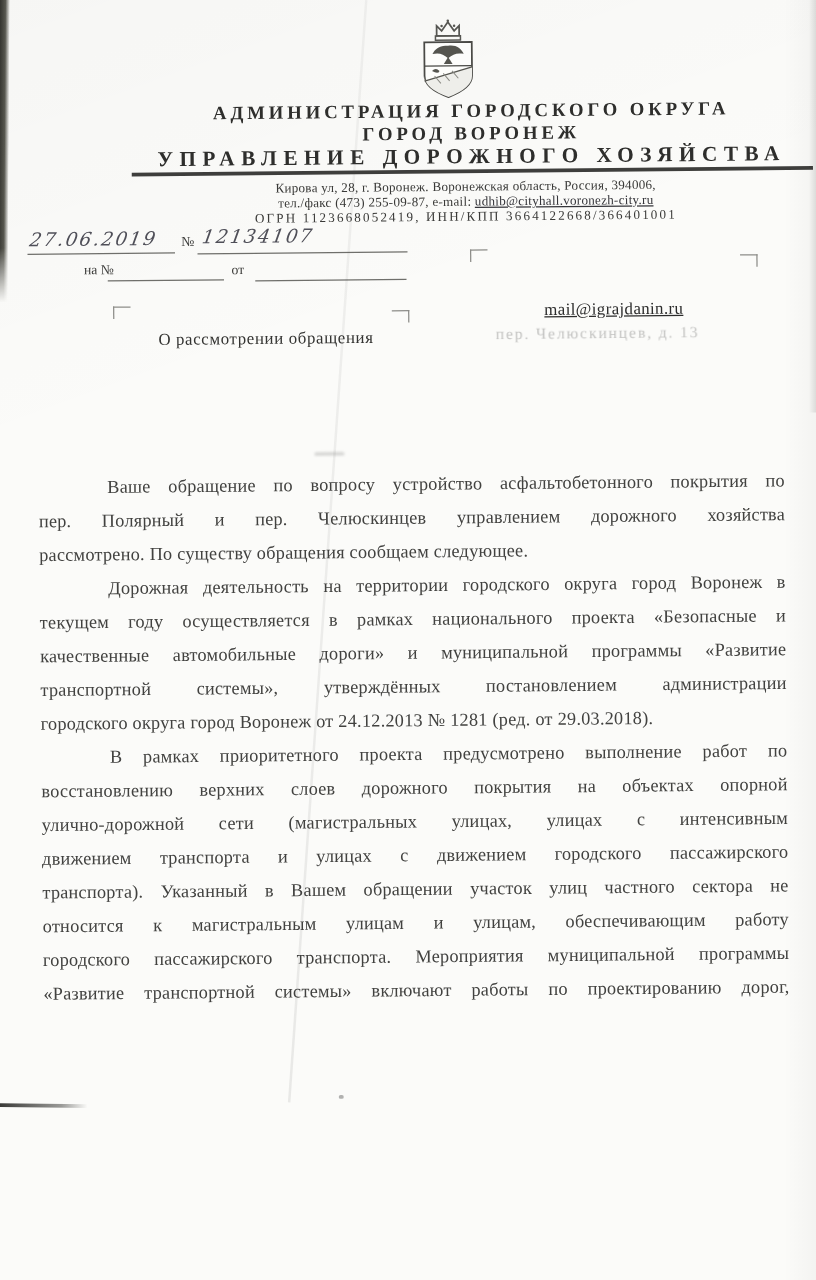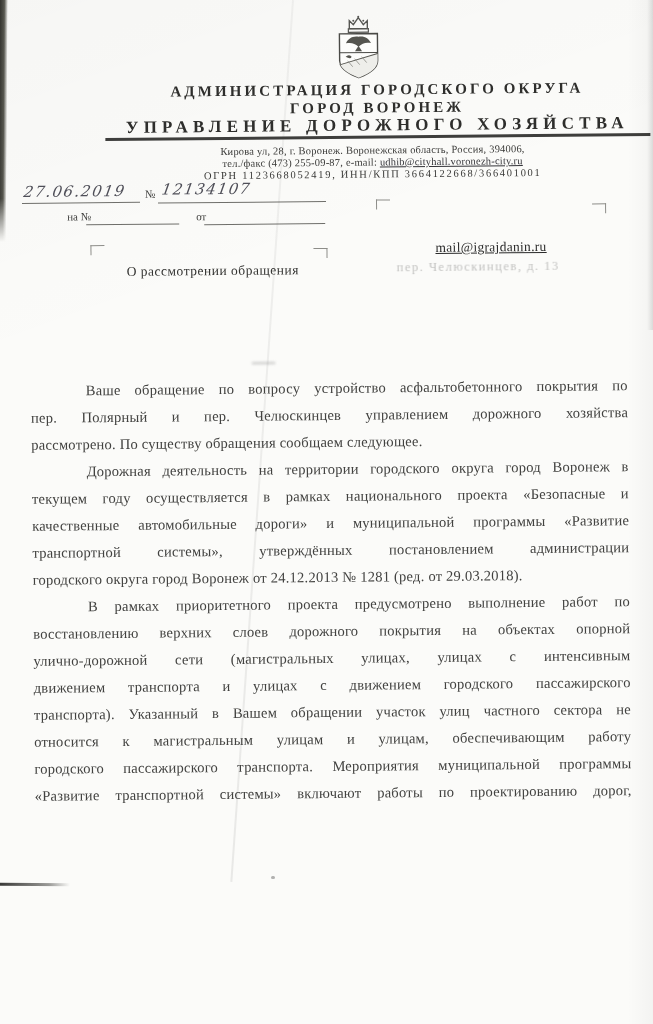--- a/index.html
+++ b/index.html
@@ -108,21 +108,21 @@
     <div class="addr addr2 pos"><span>тел./факс (473) 255-09-87,  e-mail: </span><span class="mail">udhib@cityhall.voronezh-city.ru</span></div>
     <div class="addr addr3 pos">ОГРН 1123668052419, ИНН/КПП 3664122668/366401001</div>
 
     <div class="pos hand" style="left:26px;top:180px;">27.06.2019</div>
     <div class="fline" style="left:24px;top:200px;width:118px;"></div>
     <div class="pos formlbl" style="left:147px;top:186px;">№</div>
     <div class="pos hand" style="left:164px;top:179px;">12134107</div>
     <div class="fline" style="left:160px;top:201px;width:168px;"></div>
     <div class="pos formlbl" style="left:69px;top:208px;">на №</div>
     <div class="fline" style="left:88px;top:222px;width:93px;"></div>
-    <div class="pos formlbl" style="left:198px;top:209px;">от</div>
+    <div class="pos formlbl" style="left:187px;top:209px;">от</div>
     <div class="fline" style="left:206px;top:223px;width:121px;"></div>
 
     <div class="crn tl" style="left:378px;top:200px;"></div>
     <div class="crn tr" style="left:594px;top:206px;"></div>
 
     <div class="rcp-mail">mail@igrajdanin.ru</div>
     <div class="rcp-faded">пер. Челюскинцев, д. 13</div>
 
     <div class="crn tl" style="left:92px;top:243px;"></div>
     <div class="crn tr" style="left:315px;top:248px;"></div>

